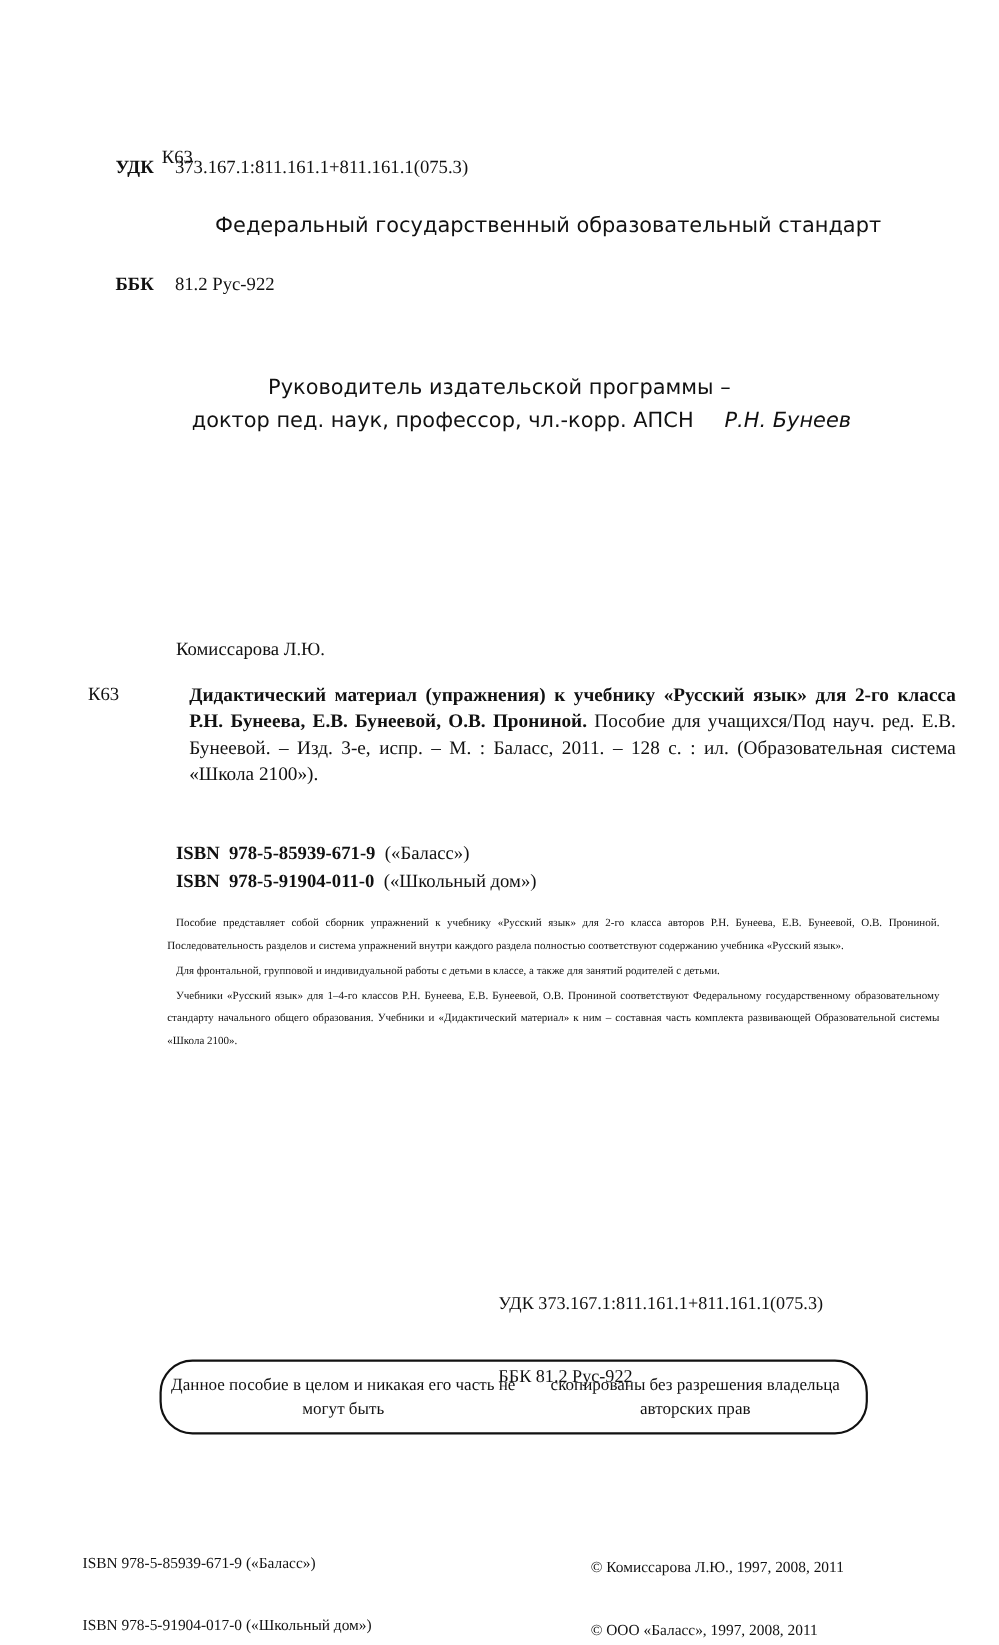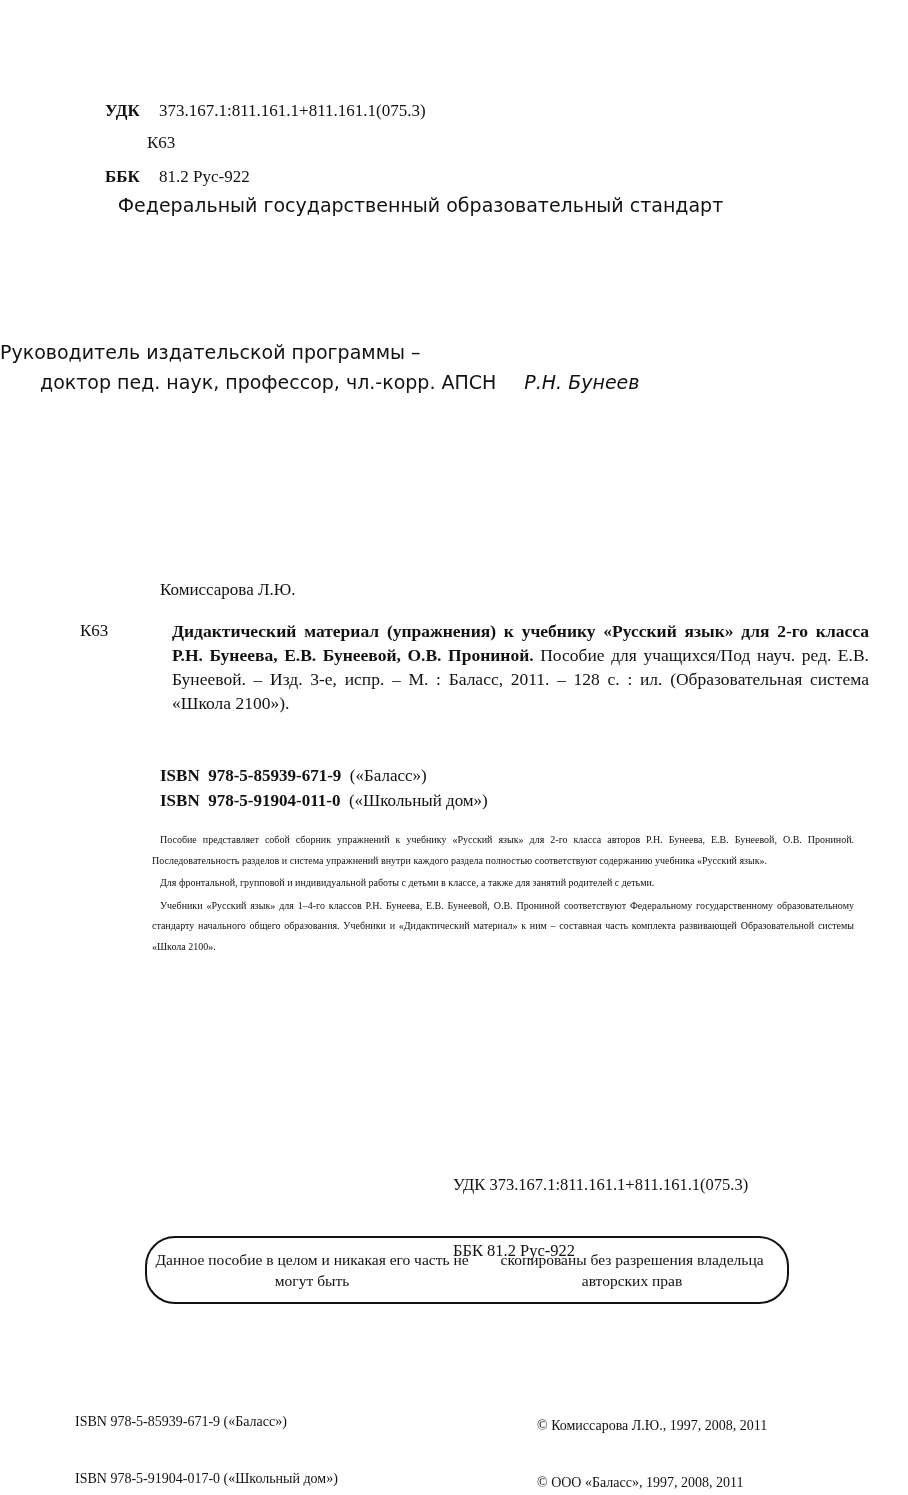--- a/index.html
+++ b/index.html
@@ -13,27 +13,27 @@
       position: relative;
       overflow: hidden;
       color: #111;
       font-family: "DejaVu Serif", "Liberation Serif", serif;
     }
     .abs { position: absolute; }
     .serif { font-family: "Liberation Serif", "DejaVu Serif", serif; }
 
     .udk-top { left: 88px; top: 78px; font-size: 17px; line-height: 22px; }
     .udk-top .code-row { white-space: pre; }
-    .udk-top .label { display: inline-block; width: 54px; font-weight: bold; }
+    .udk-top .label { display: inline-block; width: 54px; font-weight: bold; margin-top: 41px; }
     .k63-top { left: 147px; top: 133px; font-size: 17px; }
 
-    .std { left: 0; width: 801px; top: 190px; text-align: center; font-size: 19px; line-height: 30px; font-family: "DejaVu Sans", sans-serif; }
+    .std { left: 0; width: 801px; top: 190px; text-align: right; font-size: 19px; line-height: 30px; font-family: "DejaVu Sans", sans-serif; }
     .std div { margin-left: 40px; }
 
-    .leader { left: 0; width: 908px; top: 337px; text-align: left; font-size: 19px; line-height: 30px; font-family: "DejaVu Sans", sans-serif; }
+    .leader { left: 0; width: 908px; top: 337px; text-align: center; font-size: 19px; line-height: 30px; font-family: "DejaVu Sans", sans-serif; }
     .leader .line2 { margin-left: 40px; }
     .leader .name { font-style: italic; margin-left: 28px; }
 
     .author { left: 160px; top: 580px; font-size: 17px; }
     .k63-main { left: 80px; top: 621px; font-size: 17px; }
     .biblio { left: 160px; top: 619px; width: 697px; font-size: 17.5px; line-height: 24px; text-align: justify; margin-left: 12px; }
     .biblio .title-bold { font-weight: bold; }
 
     .isbn-main { left: 160px; top: 763px; font-size: 17px; line-height: 25px; }
     .isbn-main .isbn-row { white-space: pre; }

